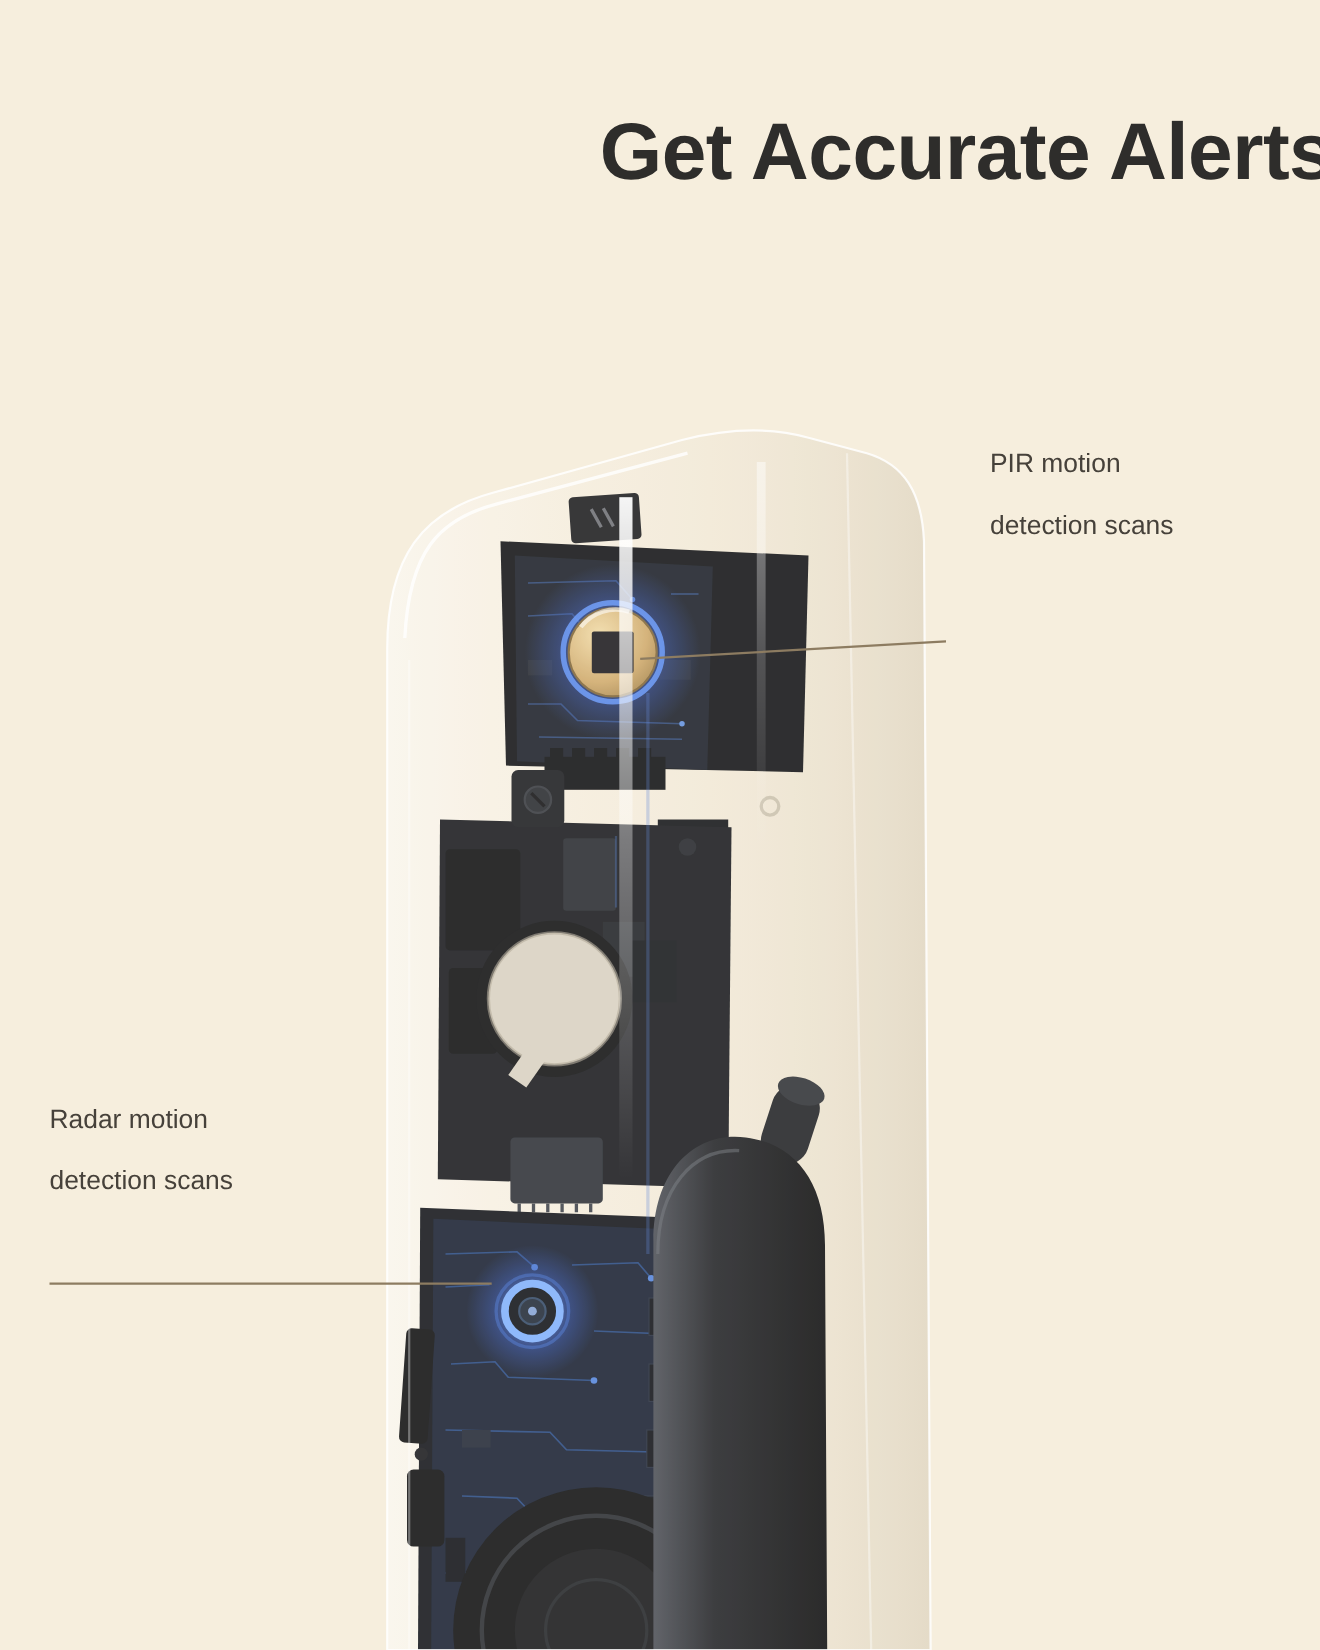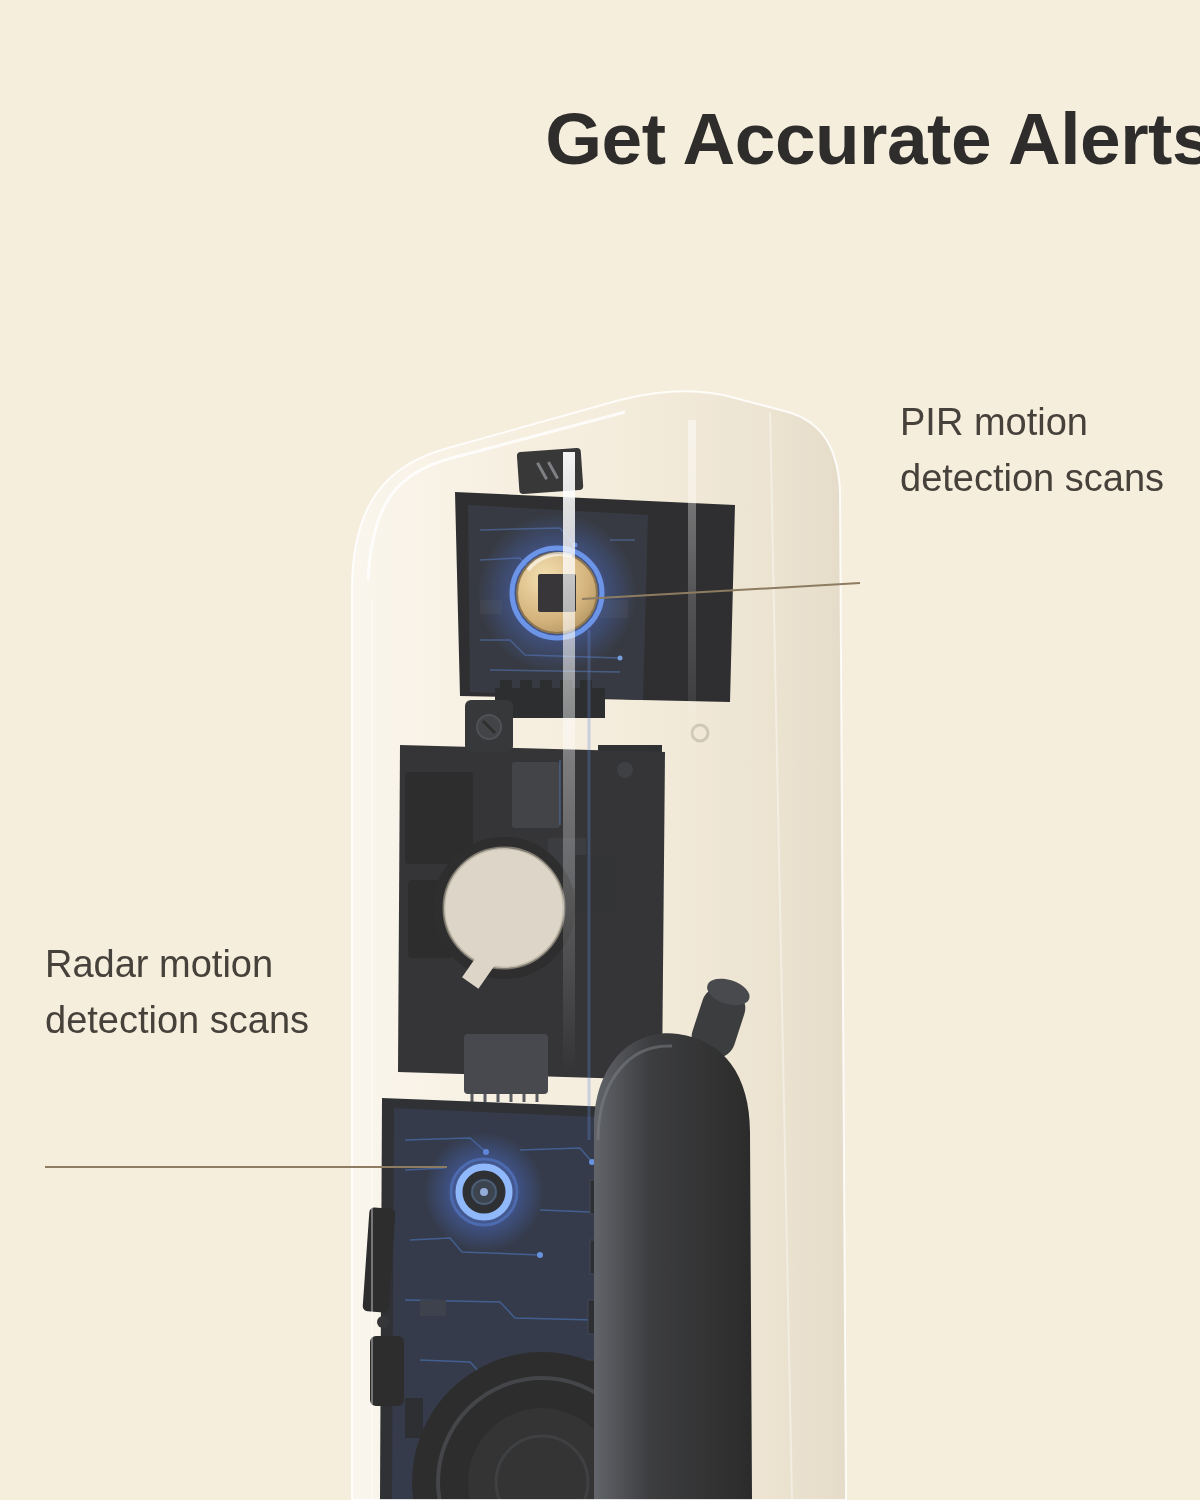--- a/index.html
+++ b/index.html
@@ -10,24 +10,24 @@
   }
   .title{
     position:absolute;top:76px;left:0;width:100%;margin:12px;
     text-align:right;color:var(--title-text,#2e2d2b);
     font-size:73px;font-weight:700;line-height:101px;letter-spacing:-0.5px;
   }
   .title .t-line{display:block;}
   .scene{position:absolute;left:0;top:0;}
   .callout{
     position:absolute;color:var(--callout-text,#46413a);
-    font-size:38px;line-height:56px;font-weight:400;
+    font-size:24px;line-height:56px;font-weight:400;
   }
   .callout-pir{left:900px;top:394px;}
-  .callout-radar{left:45px;top:936px;}
+  .callout-radar{left:45px;top:990px;}
 </style>
 </head>
 <body>
 
 <div class="canvas">
 
   <h1 class="title">
     <span class="t-line">Get Accurate Alerts</span>
   </h1>
 

